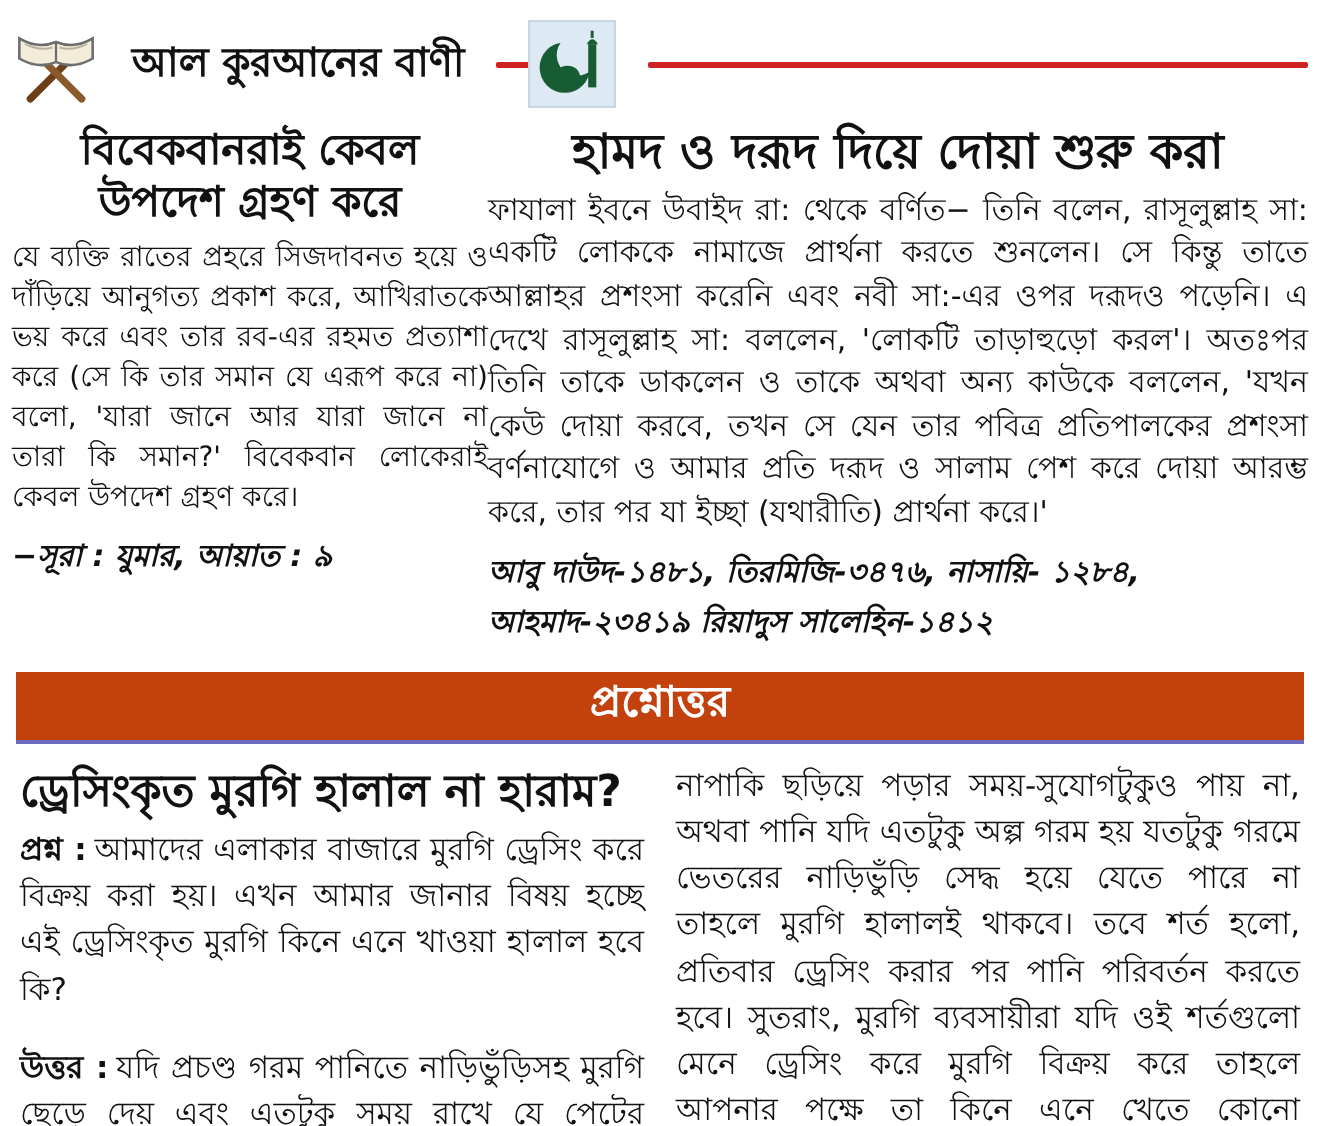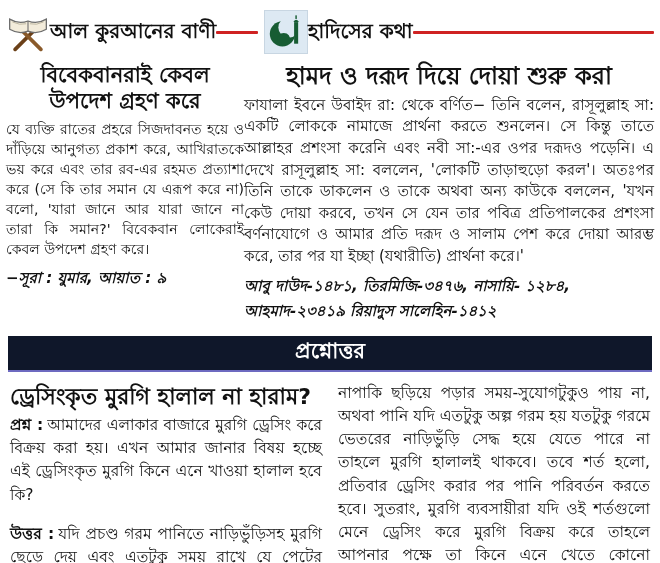--- a/index.html
+++ b/index.html
@@ -7,21 +7,21 @@
     width: 660px; height: 563px;
     background: #ffffff;
     font-family: "DejaVu Sans", "Liberation Serif", sans-serif;
     color: #111;
     overflow: hidden;
   }
   .page { width: 660px; height: 563px; box-sizing: border-box; padding: 8px 6px 0 6px; }
 
   
   .masthead { display: flex; align-items: center; gap: 6px; height: 48px; }
-  .mast-left, .mast-right { display: flex; align-items: center; gap: 0; }
+  .mast-left, .mast-right { display: flex; align-items: center; gap: 16px; }
   .mast-left { width: 252px; flex: none; }
   .mast-right { flex: 1; }
   .mast-title { font-size: 20px; font-weight: bold; white-space: nowrap; letter-spacing: 0; }
   .rule-red { height: 3px; background: #cf2222; border-radius: 1px; }
   .rule-short { width: 42px; flex: none; }
   .rule-long { flex: 1; }
   .icon-wrap { display: inline-flex; flex: none; }
   .mosque-bg { background: #dde9f3; border: 1px solid #c8d6e2; width: 42px; height: 42px; display: inline-flex; align-items: center; justify-content: center; }
 
   
@@ -32,21 +32,21 @@
   .col-quran .sec-heading { font-size: 21px; line-height: 1.25; padding: 0 14px; }
   .col-hadith .sec-heading { font-size: 24px; line-height: 1.2; }
   .body-text { font-size: 14px; line-height: 1.44; text-align: justify; margin: 0; }
   .col-hadith .body-text { font-size: 15px; }
   .ref-line { font-size: 15px; font-weight: bold; font-style: italic; text-align: left; margin: 6px 0 0 0; }
   .plabel { font-weight: bold; margin-right: 4px; }
 
   
   .qa-banner {
     margin: 12px 2px 10px 2px; height: 34px;
-    background: #0f172a; border-bottom: 2px solid #6d6ac0;
+    background: #c2410c; border-bottom: 2px solid #6d6ac0;
     display: flex; align-items: center; justify-content: center;
   }
   .qa-banner span { color: #ffffff; font-size: 21px; font-weight: bold; }
 
   
   .qa-cols { display: flex; gap: 16px; padding: 0 4px; }
   .qa-left, .qa-right { flex: 1; min-width: 0; }
   .qa-heading { font-size: 22px; font-weight: bold; margin: 2px 0 4px 0; line-height: 1.2; }
   .qa-text { font-size: 15.5px; line-height: 1.5; text-align: justify; margin: 0; }
   .qa-answer { margin-top: 16px; }
@@ -74,21 +74,20 @@
       <span class="icon-wrap mosque-bg">
         <svg width="36" height="36" viewBox="0 0 40 40">
           <circle cx="16" cy="22" r="14" fill="#175c33"></circle>
           <circle cx="23" cy="15" r="11.5" fill="#dde9f3"></circle>
           <path d="M10 31 Q10 21 17.5 21 Q25 21 25 31 Z" fill="#175c33"></path>
           <rect x="29" y="9" width="4.5" height="24" fill="#175c33"></rect>
           <path d="M28.2 9 Q31.2 3.5 34.4 9 Z" fill="#175c33"></path>
           <rect x="30.4" y="1.5" width="1.6" height="4" fill="#175c33"></rect>
         </svg>
       </span>
-      <span class="mast-title">হাদিসের কথা</span>
       <span class="rule-red rule-long"></span>
     </div>
   </div>
 
   <div class="top-cols">
     <section class="col-quran">
       <h2 class="sec-heading">বিবেকবানরাই কেবল উপদেশ গ্রহণ করে</h2>
       <p class="body-text">যে ব্যক্তি রাতের প্রহরে সিজদাবনত হয়ে ও দাঁড়িয়ে আনুগত্য প্রকাশ করে, আখিরাতকে ভয় করে এবং তার রব-এর রহমত প্রত্যাশা করে (সে কি তার সমান যে এরূপ করে না) বলো, 'যারা জানে আর যারা জানে না তারা কি সমান?' বিবেকবান লোকেরাই কেবল উপদেশ গ্রহণ করে।</p>
       <p class="ref-line">−সূরা : যুমার, আয়াত : ৯</p>
     </section>

